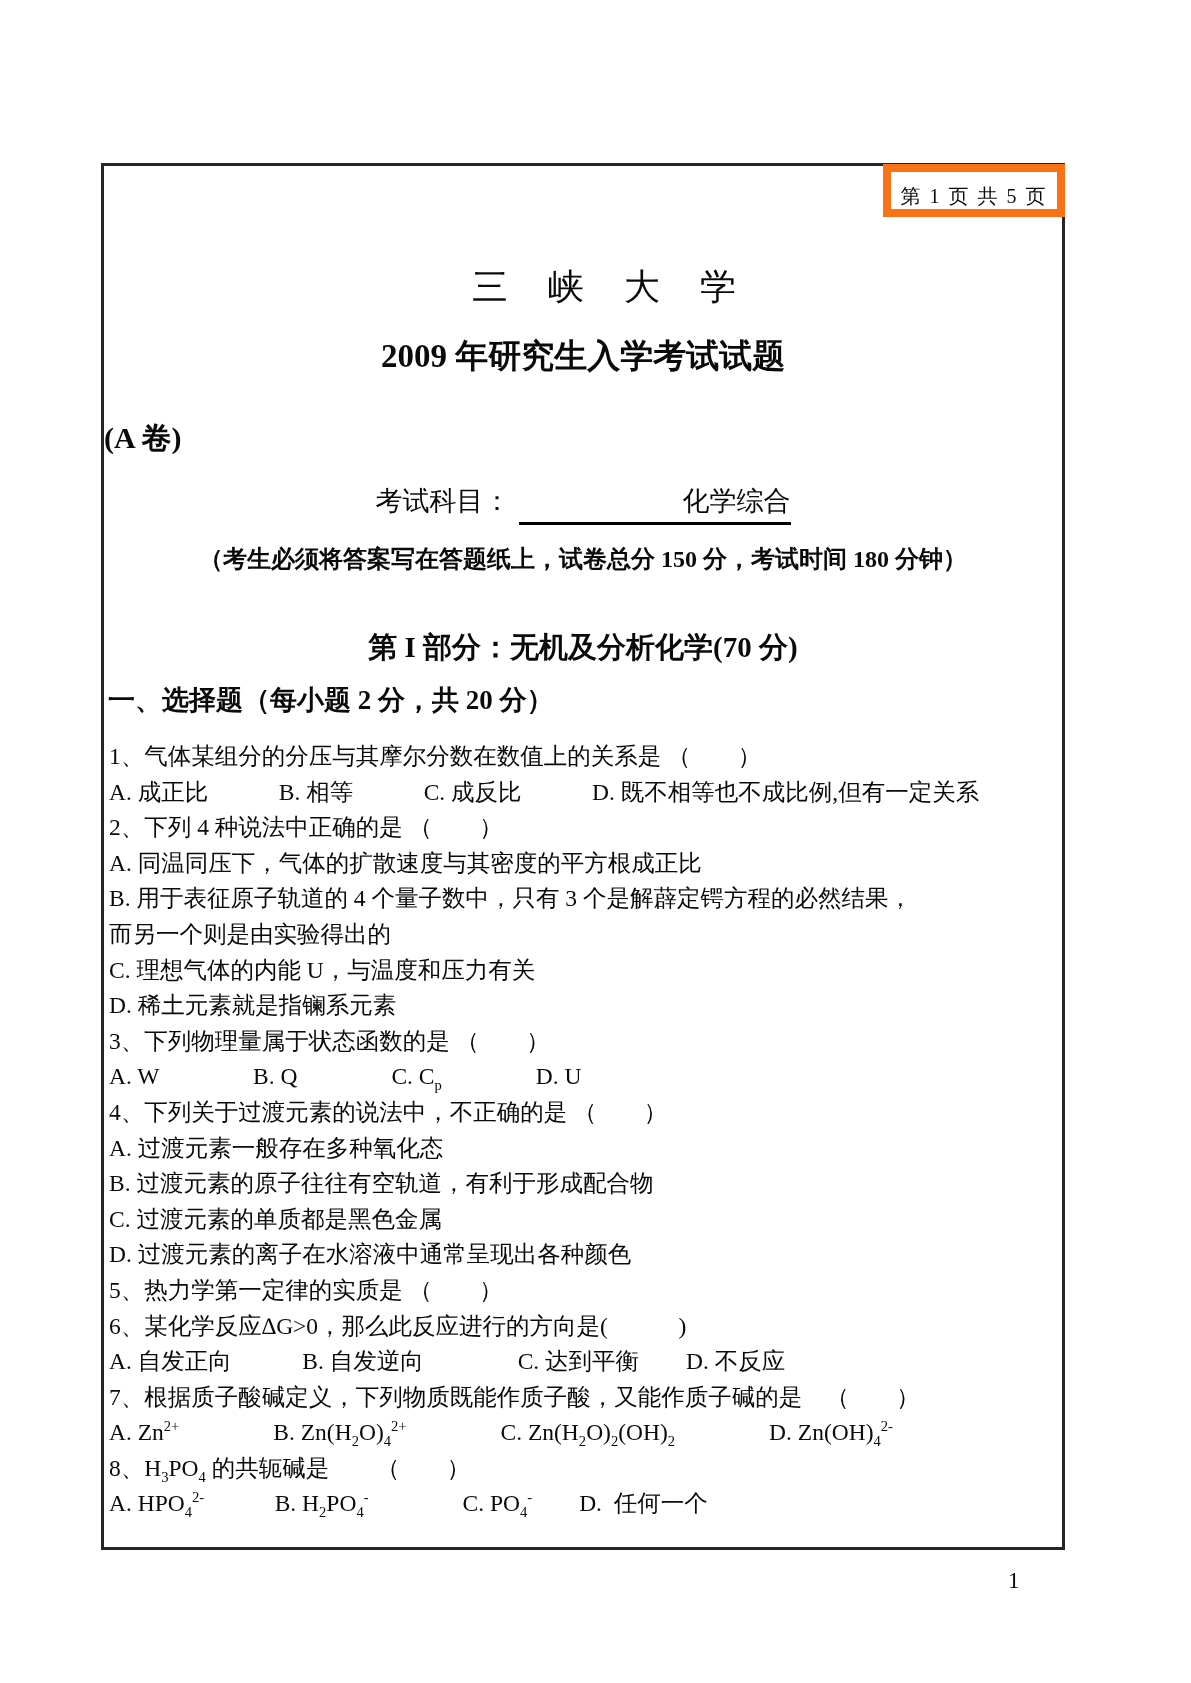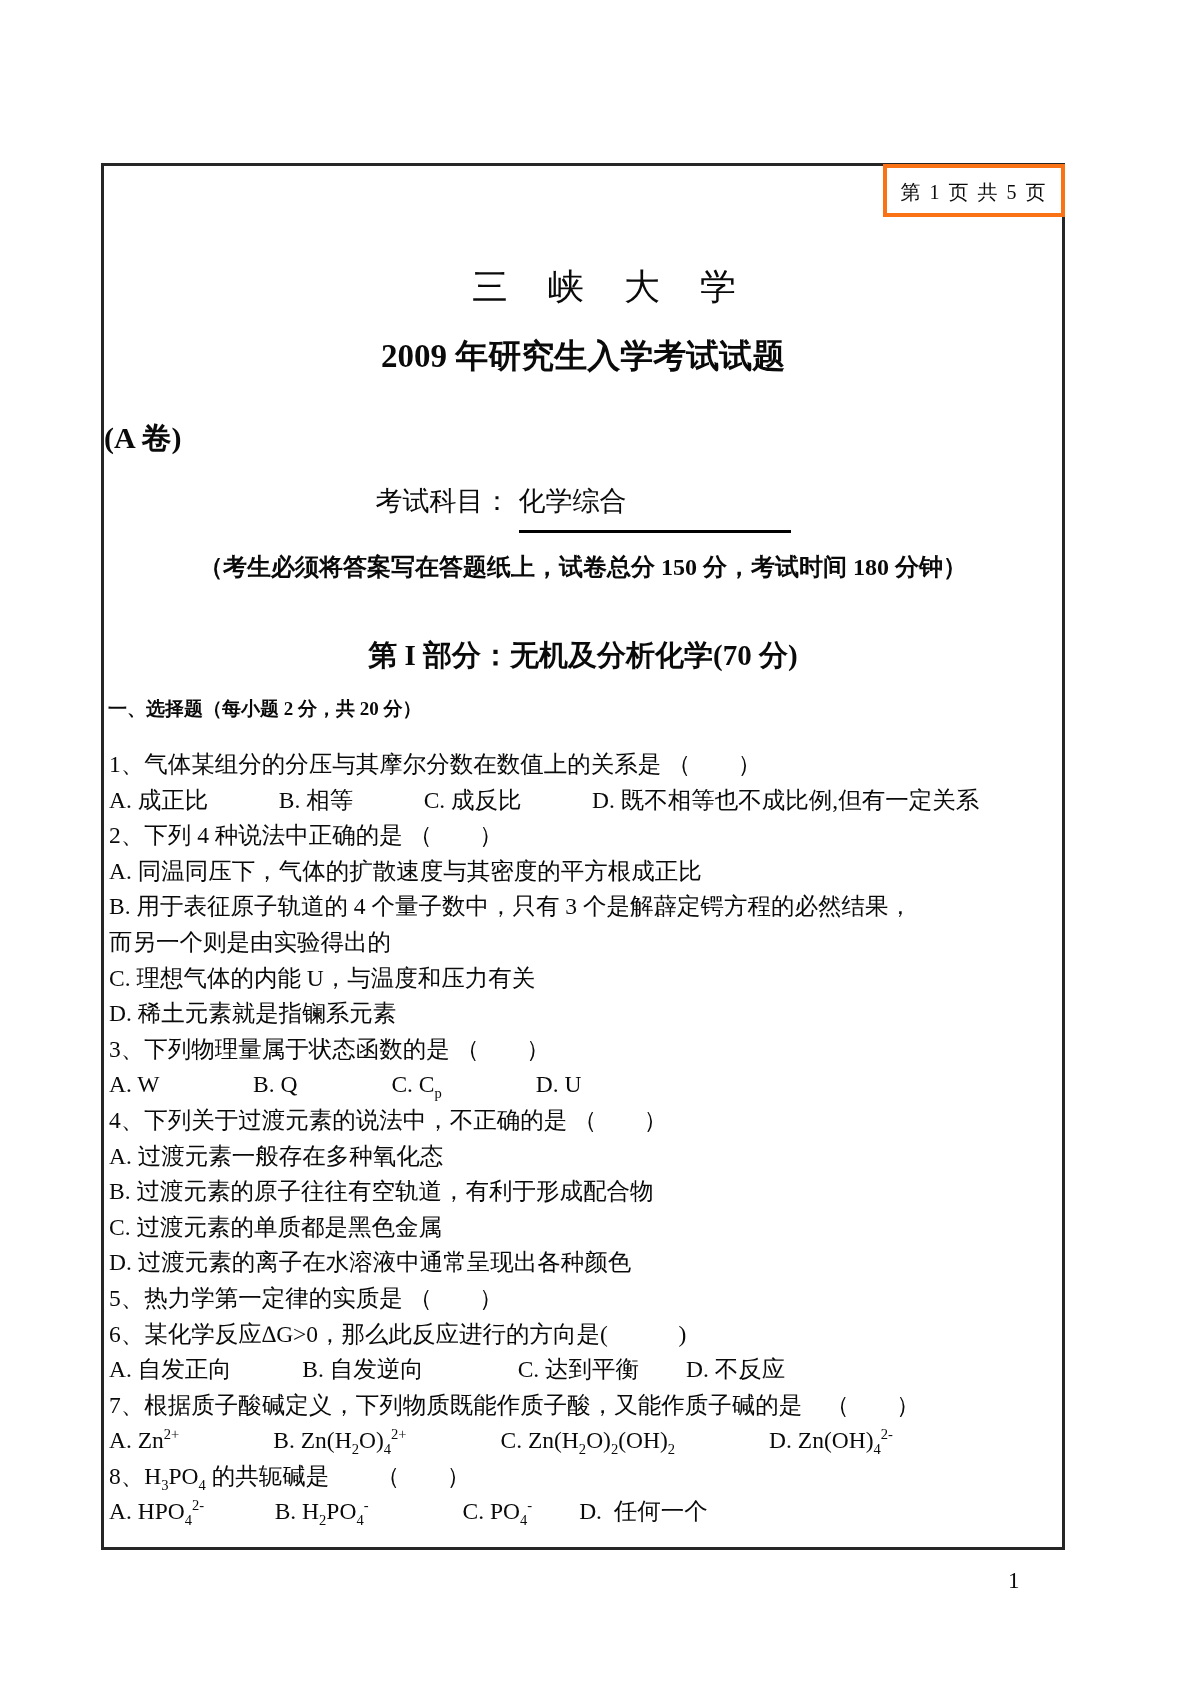--- a/index.html
+++ b/index.html
@@ -24,21 +24,21 @@
     border: 3px solid #262626;
     box-sizing: border-box;
     background: #ffffff;
   }
   .page-badge {
     position: absolute;
     left: 883px;
     top: 164px;
     width: 182px;
     height: 53px;
-    border: 4px solid #f97316;
+    border: 8px solid #f97316;
     box-sizing: border-box;
     background: #ffffff;
     text-align: center;
     line-height: 49px;
     font-size: 20px;
     letter-spacing: 2px;
     z-index: 2;
   }
   .univ-title {
     margin: 100px 0 0 0;
@@ -65,42 +65,42 @@
   .subject-line {
     margin: 24px 0 0 0;
     text-align: center;
     font-size: 27px;
     line-height: 38px;
   }
   .subject-underline {
     display: inline-block;
     width: 272px;
     border-bottom: 3px solid #000000;
-    text-align: left;
+    text-align: right;
     margin-left: 8px;
-    padding-bottom: 10px;
+    padding-bottom: 2px;
   }
   .exam-notice {
     margin: 17px 0 16px 0;
     text-align: center;
     font-size: 24px;
     line-height: 34px;
     font-weight: bold;
   }
   .part-title {
     margin: 51px 0 0 0;
     text-align: center;
     font-size: 29px;
     line-height: 40px;
     font-weight: bold;
   }
   .section-title {
     margin: 17px 0 0 0;
     padding-left: 4px;
-    font-size: 19px;
+    font-size: 27px;
     line-height: 33px;
     font-weight: bold;
   }
   .questions {
     margin-top: 22px;
     padding: 0 2px 0 5px;
     font-size: 23.5px;
     line-height: 35.6px;
   }
   .q-line {

